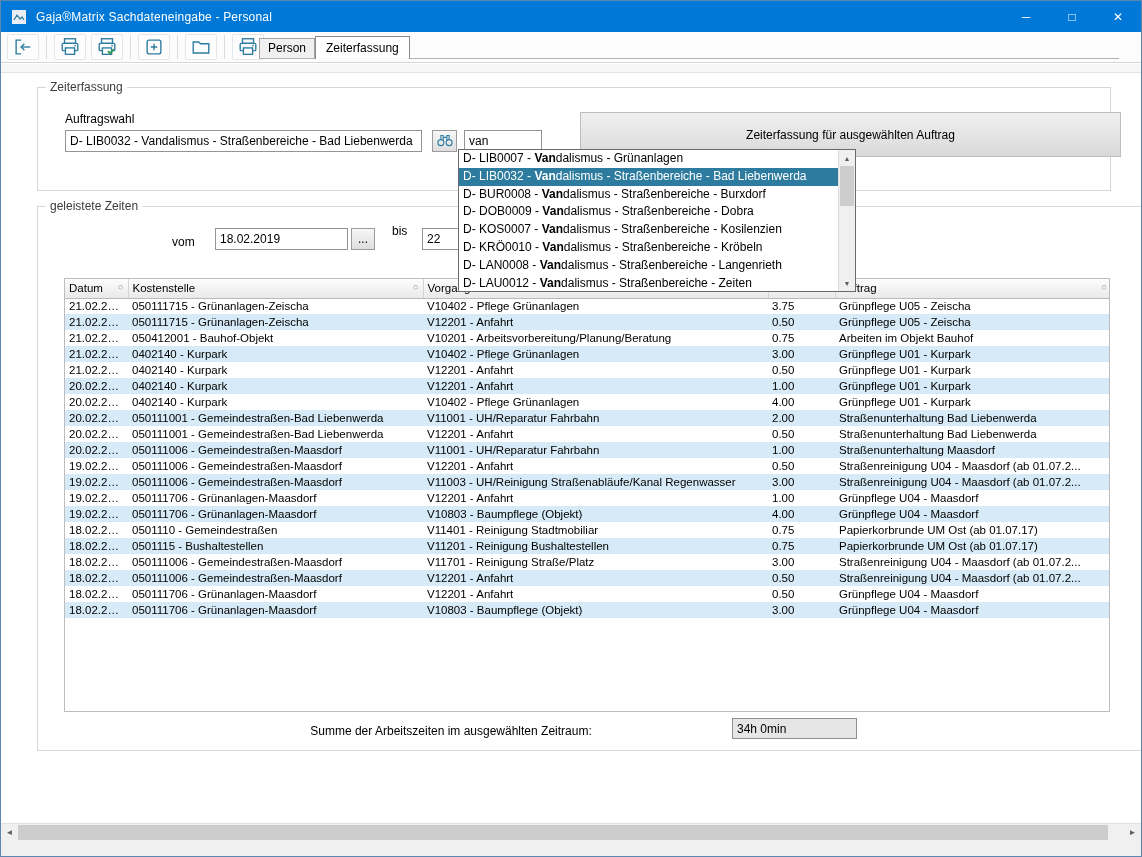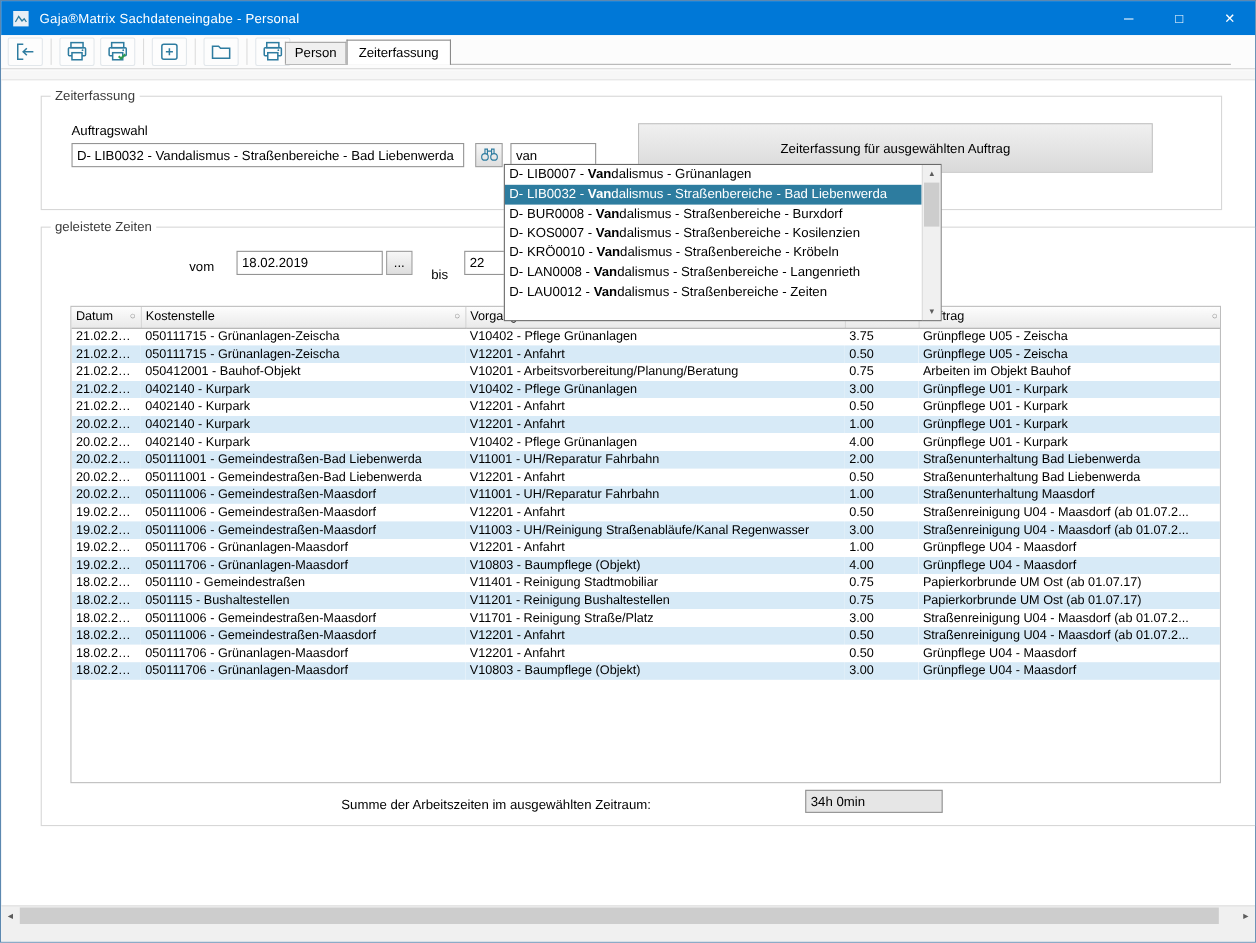--- a/index.html
+++ b/index.html
@@ -25,37 +25,37 @@
   .gb-title{position:absolute;top:-7px;left:8px;background:#fff;padding:0 4px;color:#3c3c3c;line-height:13px}
   .lbl{position:absolute;line-height:14px;white-space:nowrap}
   .field{position:absolute;border:1px solid #949494;background:#fff;padding:3px 4px;line-height:14px;white-space:nowrap;overflow:hidden}
   .btn{position:absolute;border:1px solid #9c9c9c;background:linear-gradient(#f7f7f7,#dedede);display:flex;align-items:center;justify-content:center;font-family:inherit;font-size:12px}
   
   .gb-zeit{left:36px;top:86px;width:1074px;height:104px}
   .auftragswahl-label{left:27px;top:24px}
   .auftrag-combo{left:27px;top:42px;width:357px;height:22px}
   .search-btn{left:394px;top:42px;width:25px;height:22px}
   .filter-input{left:426px;top:42px;width:78px;height:22px}
-  .action-btn{position:absolute;left:542px;top:24px;width:468px;height:45px;border:1px solid #bdbdbd;background:linear-gradient(#f0f0f0,#d9d9d9);font-size:12px;font-family:inherit}
+  .action-btn{position:absolute;left:542px;top:24px;width:541px;height:45px;border:1px solid #bdbdbd;background:linear-gradient(#f0f0f0,#d9d9d9);font-size:12px;font-family:inherit}
   
   .dropdown{position:absolute;left:457px;top:148px;width:398px;height:143px;background:#fff;border:1px solid #6a6a6a;z-index:50;display:flex}
   .dd-list{flex:1;overflow:hidden}
   .dd-item{height:17.8px;line-height:17.8px;padding-left:4px;white-space:nowrap;overflow:hidden}
   .dd-item.selected{background:var(--c-sel);color:#fff}
   .dd-scroll{width:17px;background:#f0f0f0;border-left:1px solid #dcdcdc;position:relative}
   .dd-arrow{position:absolute;left:0;right:0;height:16px;display:flex;align-items:center;justify-content:center;font-size:7px;color:#5c5c5c}
   .dd-up{top:0}
   .dd-down{bottom:0}
   .dd-thumb{position:absolute;left:1px;right:1px;top:16px;height:40px;background:#cdcdcd}
   
   .gb-zeiten{left:36px;top:205px;width:1106px;height:545px}
   .vom-label{left:134px;top:28px}
   .vom-field{left:177px;top:21px;width:133px;height:22px}
   .browse-btn{left:313px;top:21px;width:24px;height:22px}
-  .bis-label{left:354px;top:36px}
+  .bis-label{left:354px;top:17px}
   .bis-field{left:384px;top:21px;width:131px;height:22px}
   .tablewrap{position:absolute;left:26px;top:71px;width:1046px;height:434px;border:1px solid #bdbdbd;background:#fff;overflow:hidden}
   table{border-collapse:collapse;table-layout:fixed;width:100%;font-size:11.5px}
   col.c0{width:63px}col.c1{width:295px}col.c2{width:345px}col.c3{width:67px}col.c4{width:276px}
   th{height:19px;background:linear-gradient(#fdfdfd,#e9e9e9);border-right:1px solid #d5d5d5;border-bottom:1px solid #b9b9b9;font-weight:normal;padding:0 4px;text-align:left}
   th:last-child{border-right:none}
   .th-inner{display:flex;align-items:flex-start}
   .th-ic{margin-left:auto;font-size:9px;color:#8a8a8a}
   td{height:16px;padding:0 4px;white-space:nowrap;overflow:hidden;text-overflow:ellipsis}
   tbody tr.alt{background:var(--c-alt)}
@@ -383,20 +383,21 @@
     <div class="field sum-field">
       <span>34h 0min</span>
     </div>
   </div>
 
   <div class="dropdown">
     <div class="dd-list" id="ddList">
         <div class="dd-item"><span>D- LIB0007 - </span><b>Van</b><span>dalismus - Grünanlagen</span></div>
         <div class="dd-item selected"><span>D- LIB0032 - </span><b>Van</b><span>dalismus - Straßenbereiche - Bad Liebenwerda</span></div>
         <div class="dd-item"><span>D- BUR0008 - </span><b>Van</b><span>dalismus - Straßenbereiche - Burxdorf</span></div>
+        <div class="dd-item"><span>D- DOB0009 - </span><b>Van</b><span>dalismus - Straßenbereiche - Dobra</span></div>
         <div class="dd-item"><span>D- KOS0007 - </span><b>Van</b><span>dalismus - Straßenbereiche - Kosilenzien</span></div>
         <div class="dd-item"><span>D- KRÖ0010 - </span><b>Van</b><span>dalismus - Straßenbereiche - Kröbeln</span></div>
         <div class="dd-item"><span>D- LAN0008 - </span><b>Van</b><span>dalismus - Straßenbereiche - Langenrieth</span></div>
         <div class="dd-item"><span>D- LAU0012 - </span><b>Van</b><span>dalismus - Straßenbereiche - Zeiten</span></div>
       </div>
     <div class="dd-scroll">
       <div class="dd-arrow dd-up">▲</div>
       <div class="dd-thumb"></div>
       <div class="dd-arrow dd-down">▼</div>
     </div>

